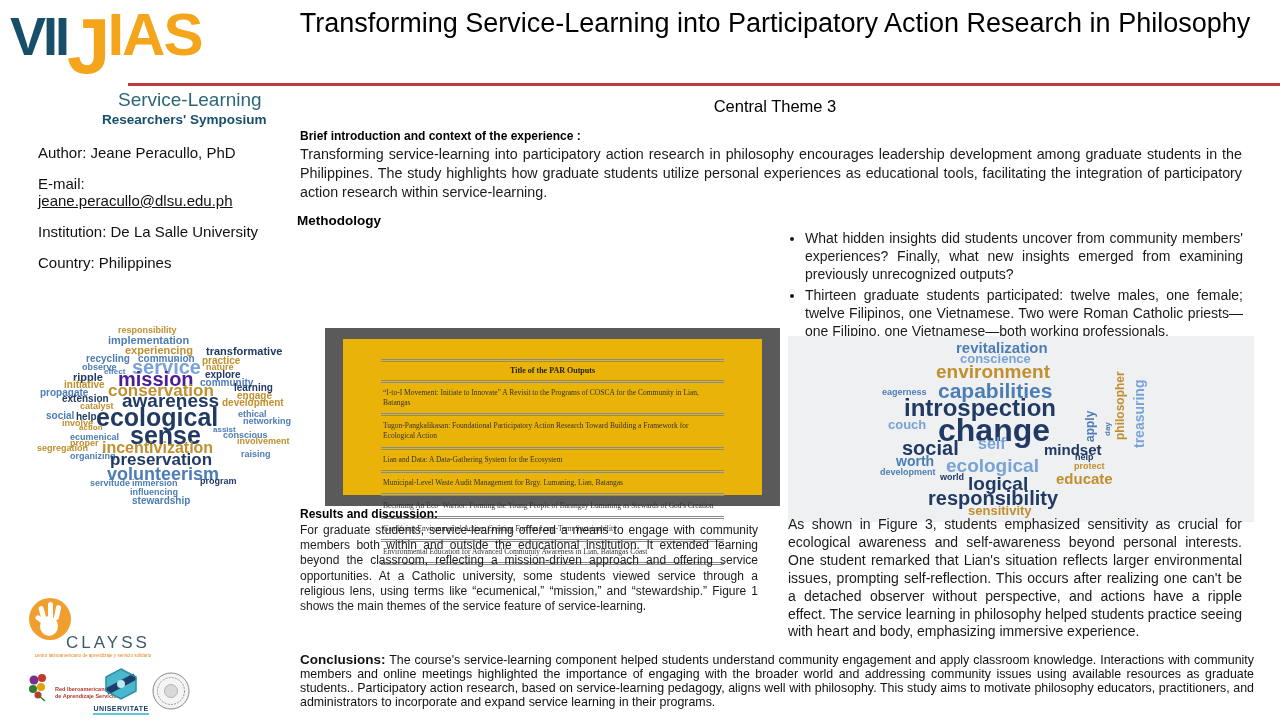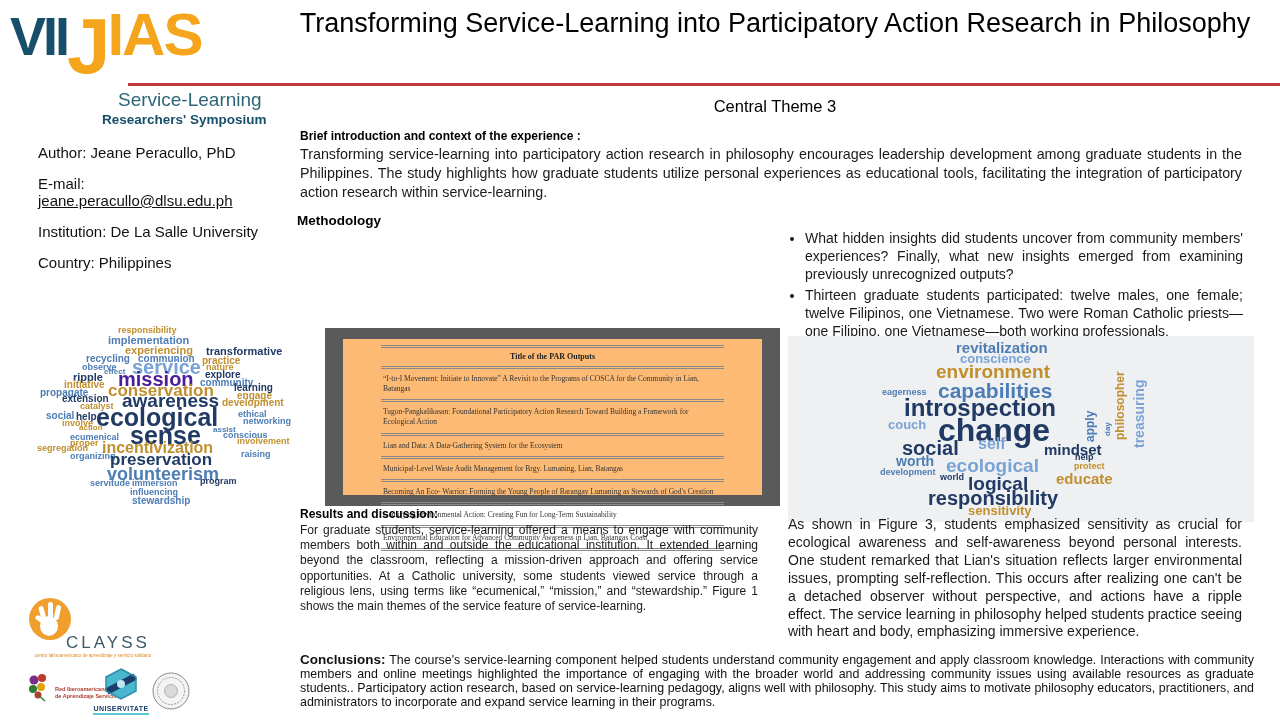--- a/index.html
+++ b/index.html
@@ -45,21 +45,21 @@
 
   
   .cloud { overflow:hidden; }
   .cloud span { position:absolute; font-weight:700; line-height:1; white-space:nowrap; }
   .cloud span.vert { transform:rotate(-90deg); transform-origin:left top; }
   .cloud-left  { left:10px;  top:324px; width:292px; height:220px; background:#fff; }
   .cloud-right { left:788px; top:336px; width:466px; height:186px; background:#eff0f2; }
 
   
   .figure1 { left:325px; top:328px; width:455px; height:178px; background:#5a5a5a; padding:11px 18px; }
-  .fig-page { width:100%; height:100%; background:#fdba74; padding:6px 38px; }
+  .fig-page { width:100%; height:100%; background:#eab308; padding:20px 38px; }
   .par-head { font-family:"Liberation Serif","DejaVu Serif",serif; font-weight:700; font-size:8px;
     color:#222; text-align:center; border-top:3px double #8a8a8a; padding:4px 0 5px; }
   .par-rows { border-bottom:3px double #8a8a8a; }
   .par-row { font-family:"Liberation Serif","DejaVu Serif",serif; font-size:7.5px; color:#333;
     border-top:3px double #8a8a8a; padding:5px 2px; line-height:1.35; }
 
   
   .results { left:300px; top:507px; width:458px; }
   .results .body { font-size:12px; line-height:1.27; text-align:justify; margin-top:2px; }
   .fig3text { left:788px; top:516px; width:454px; font-size:14px; line-height:1.28; text-align:justify; }

